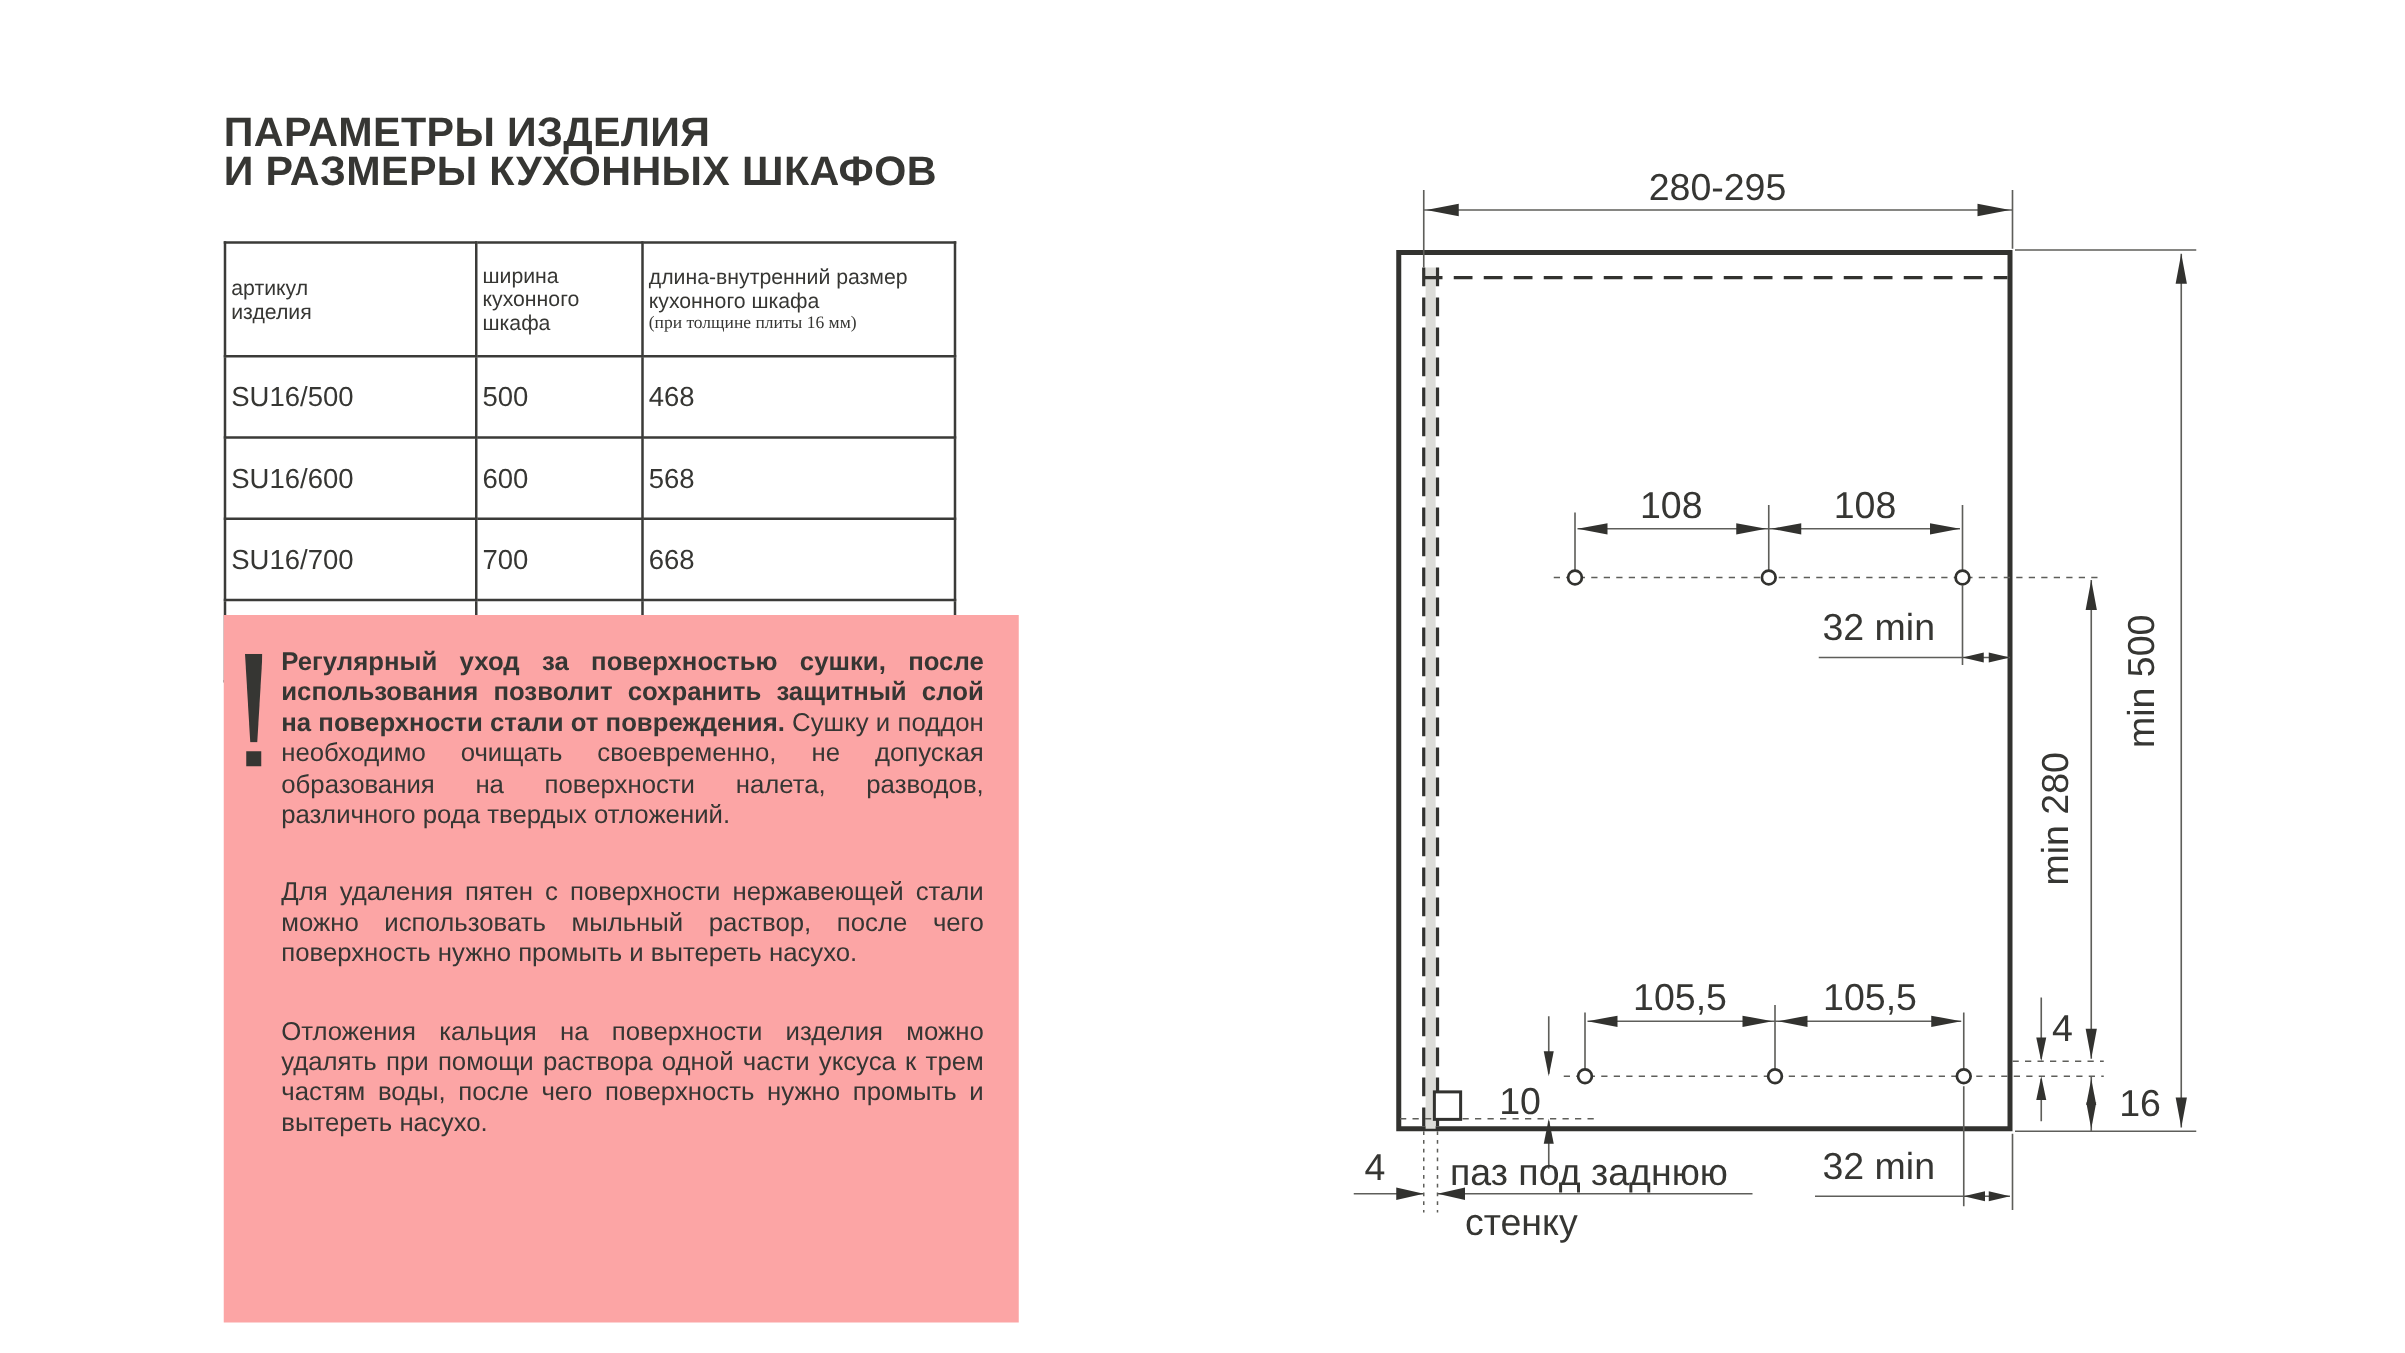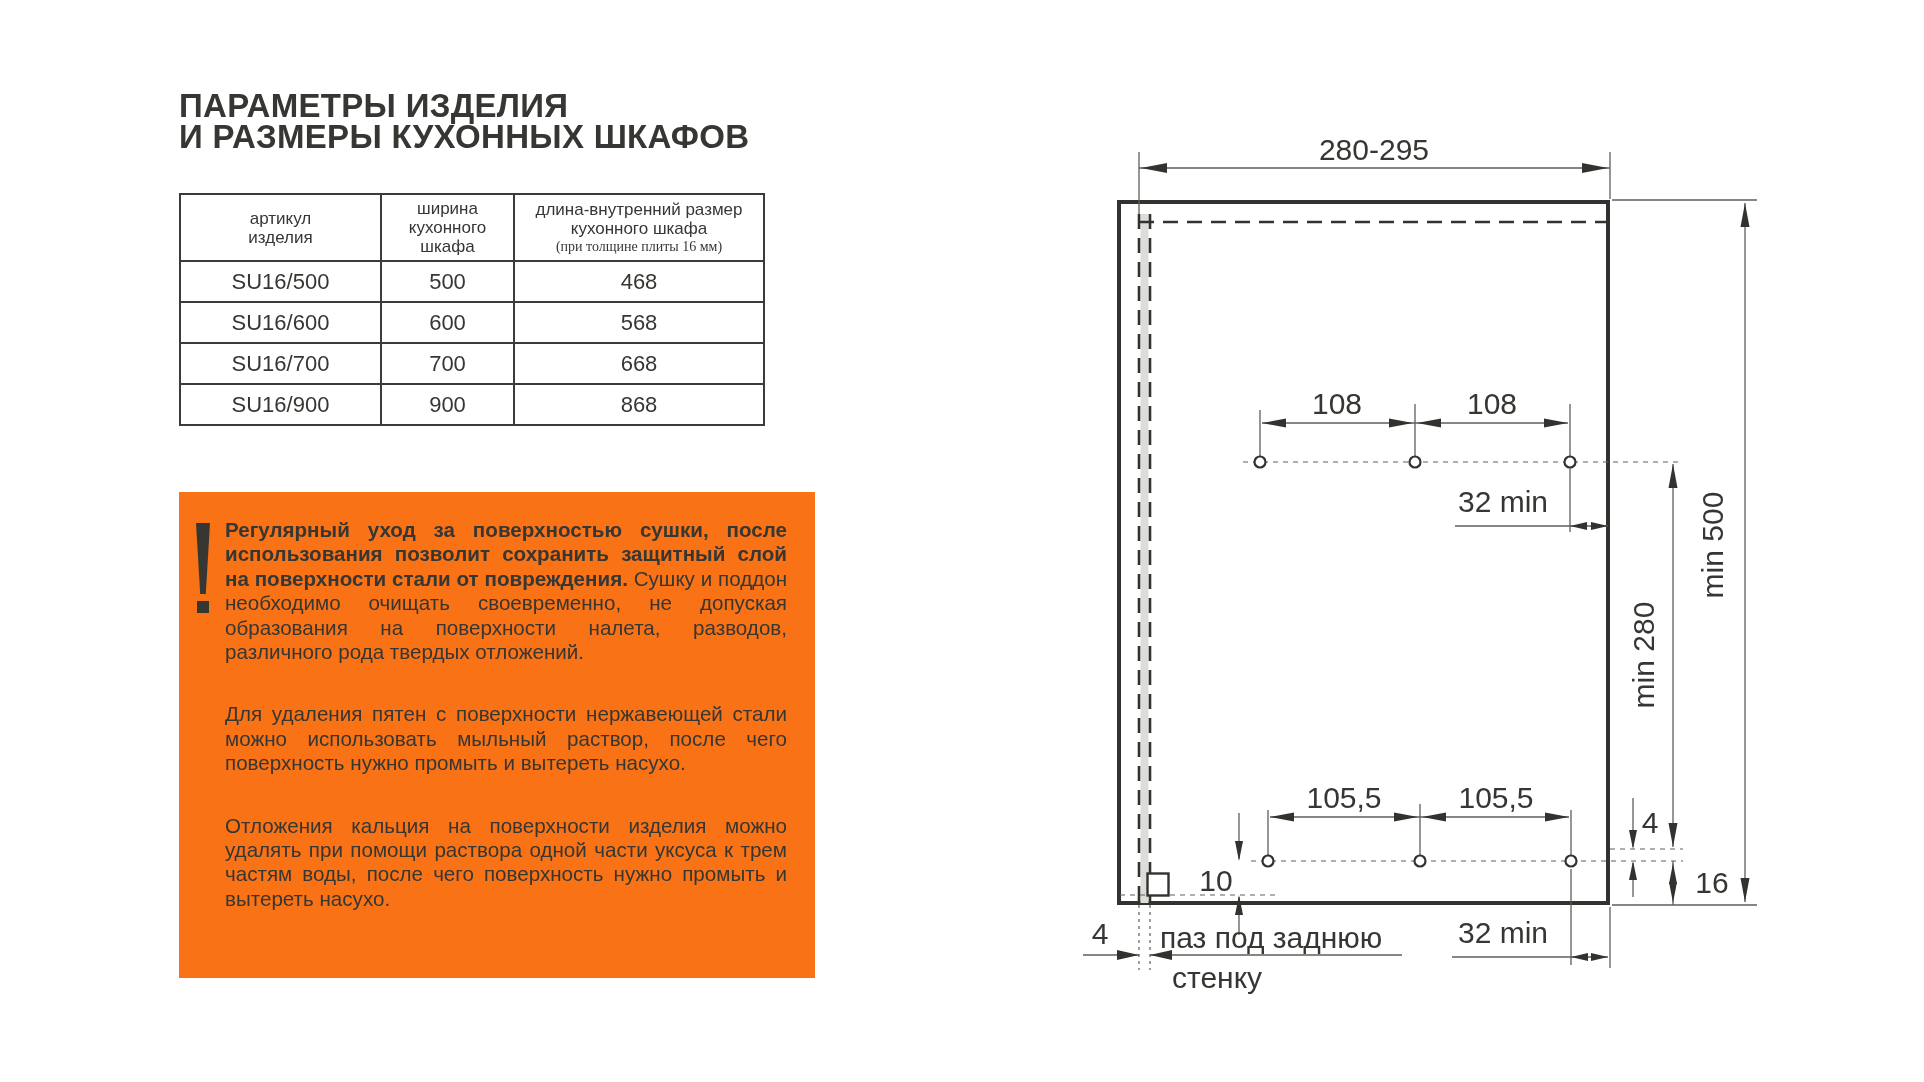--- a/index.html
+++ b/index.html
@@ -6,28 +6,28 @@
   body{width:1924px;height:1082px;background:#ffffff;font-family:"Liberation Sans",sans-serif;}
   .page{position:relative;width:1924px;height:1082px;overflow:hidden;background:#fff;}
 
   
   .title{position:absolute;left:179px;top:90px;font-size:33px;font-weight:bold;
          line-height:31px;color:#363633;letter-spacing:.3px;}
 
   
   .spec-table{position:absolute;left:179px;top:193px;border-collapse:collapse;
               table-layout:fixed;color:#363633;}
-  .spec-table th,.spec-table td{border:2px solid #3b3b38;text-align:center;vertical-align:middle;padding:0 4px;}
+  .spec-table th,.spec-table td{border:2px solid #3b3b38;text-align:left;vertical-align:middle;padding:12px 4px;}
   .spec-table th{font-weight:normal;font-size:17px;line-height:19px;height:65px;}
   .spec-table td{font-size:22px;height:39px;}
   .spec-table td.article{font-weight:normal;}
   .hdr-note{display:block;font-size:14px;line-height:17px;font-family:Liberation Serif, serif;}
 
   
-  .note-box{position:absolute;left:179px;top:492px;width:636px;height:486px;background:#f97316;}
+  .note-box{position:absolute;left:179px;top:492px;width:636px;height:566px;background:#fca5a5;}
   .excl-bar{position:absolute;left:17px;top:31px;width:14px;height:71px;background:#363633;
             clip-path:polygon(0 0,100% 0,70% 100%,30% 100%);}
   .excl-dot{position:absolute;left:18px;top:109px;width:12px;height:12px;background:#363633;}
   .note-text{position:absolute;left:46px;top:26px;width:562px;color:#363633;
              font-size:20.6px;line-height:24.4px;text-align:justify;}
   .note-text p{margin:0 0 38px 0;}
   .note-text p:last-child{margin-bottom:0;}
   .bold{font-weight:bold;}
 
   

